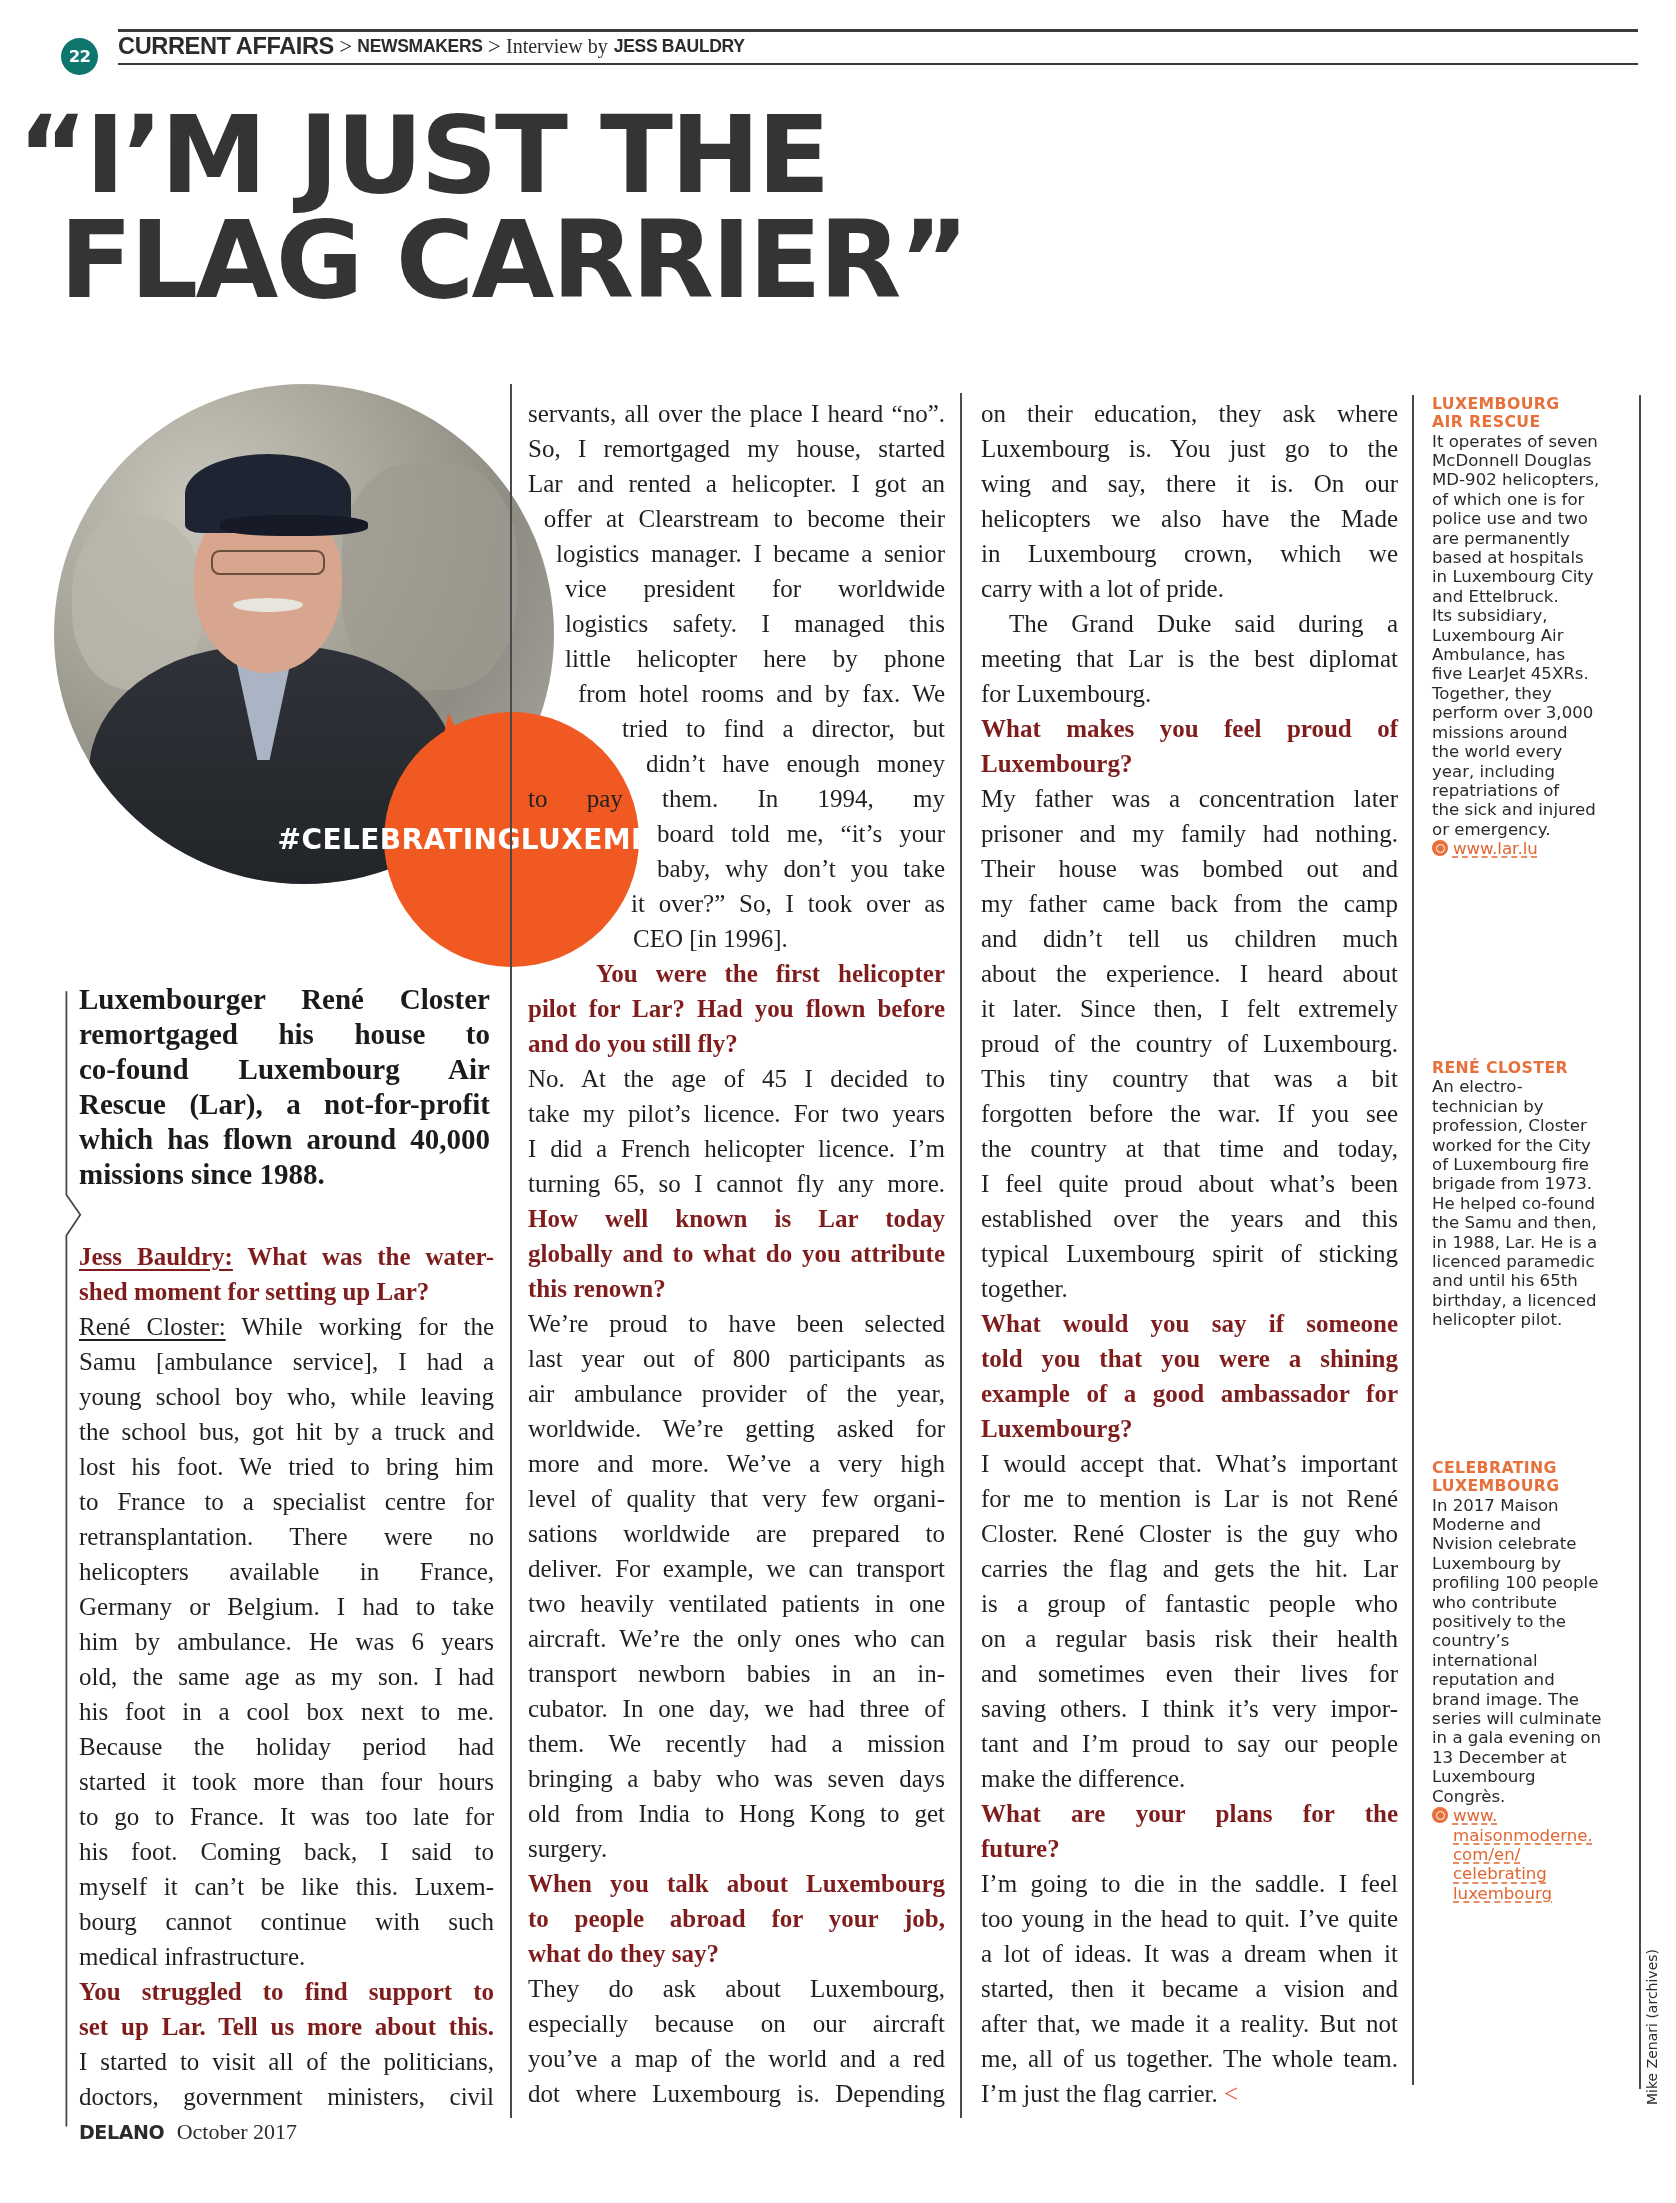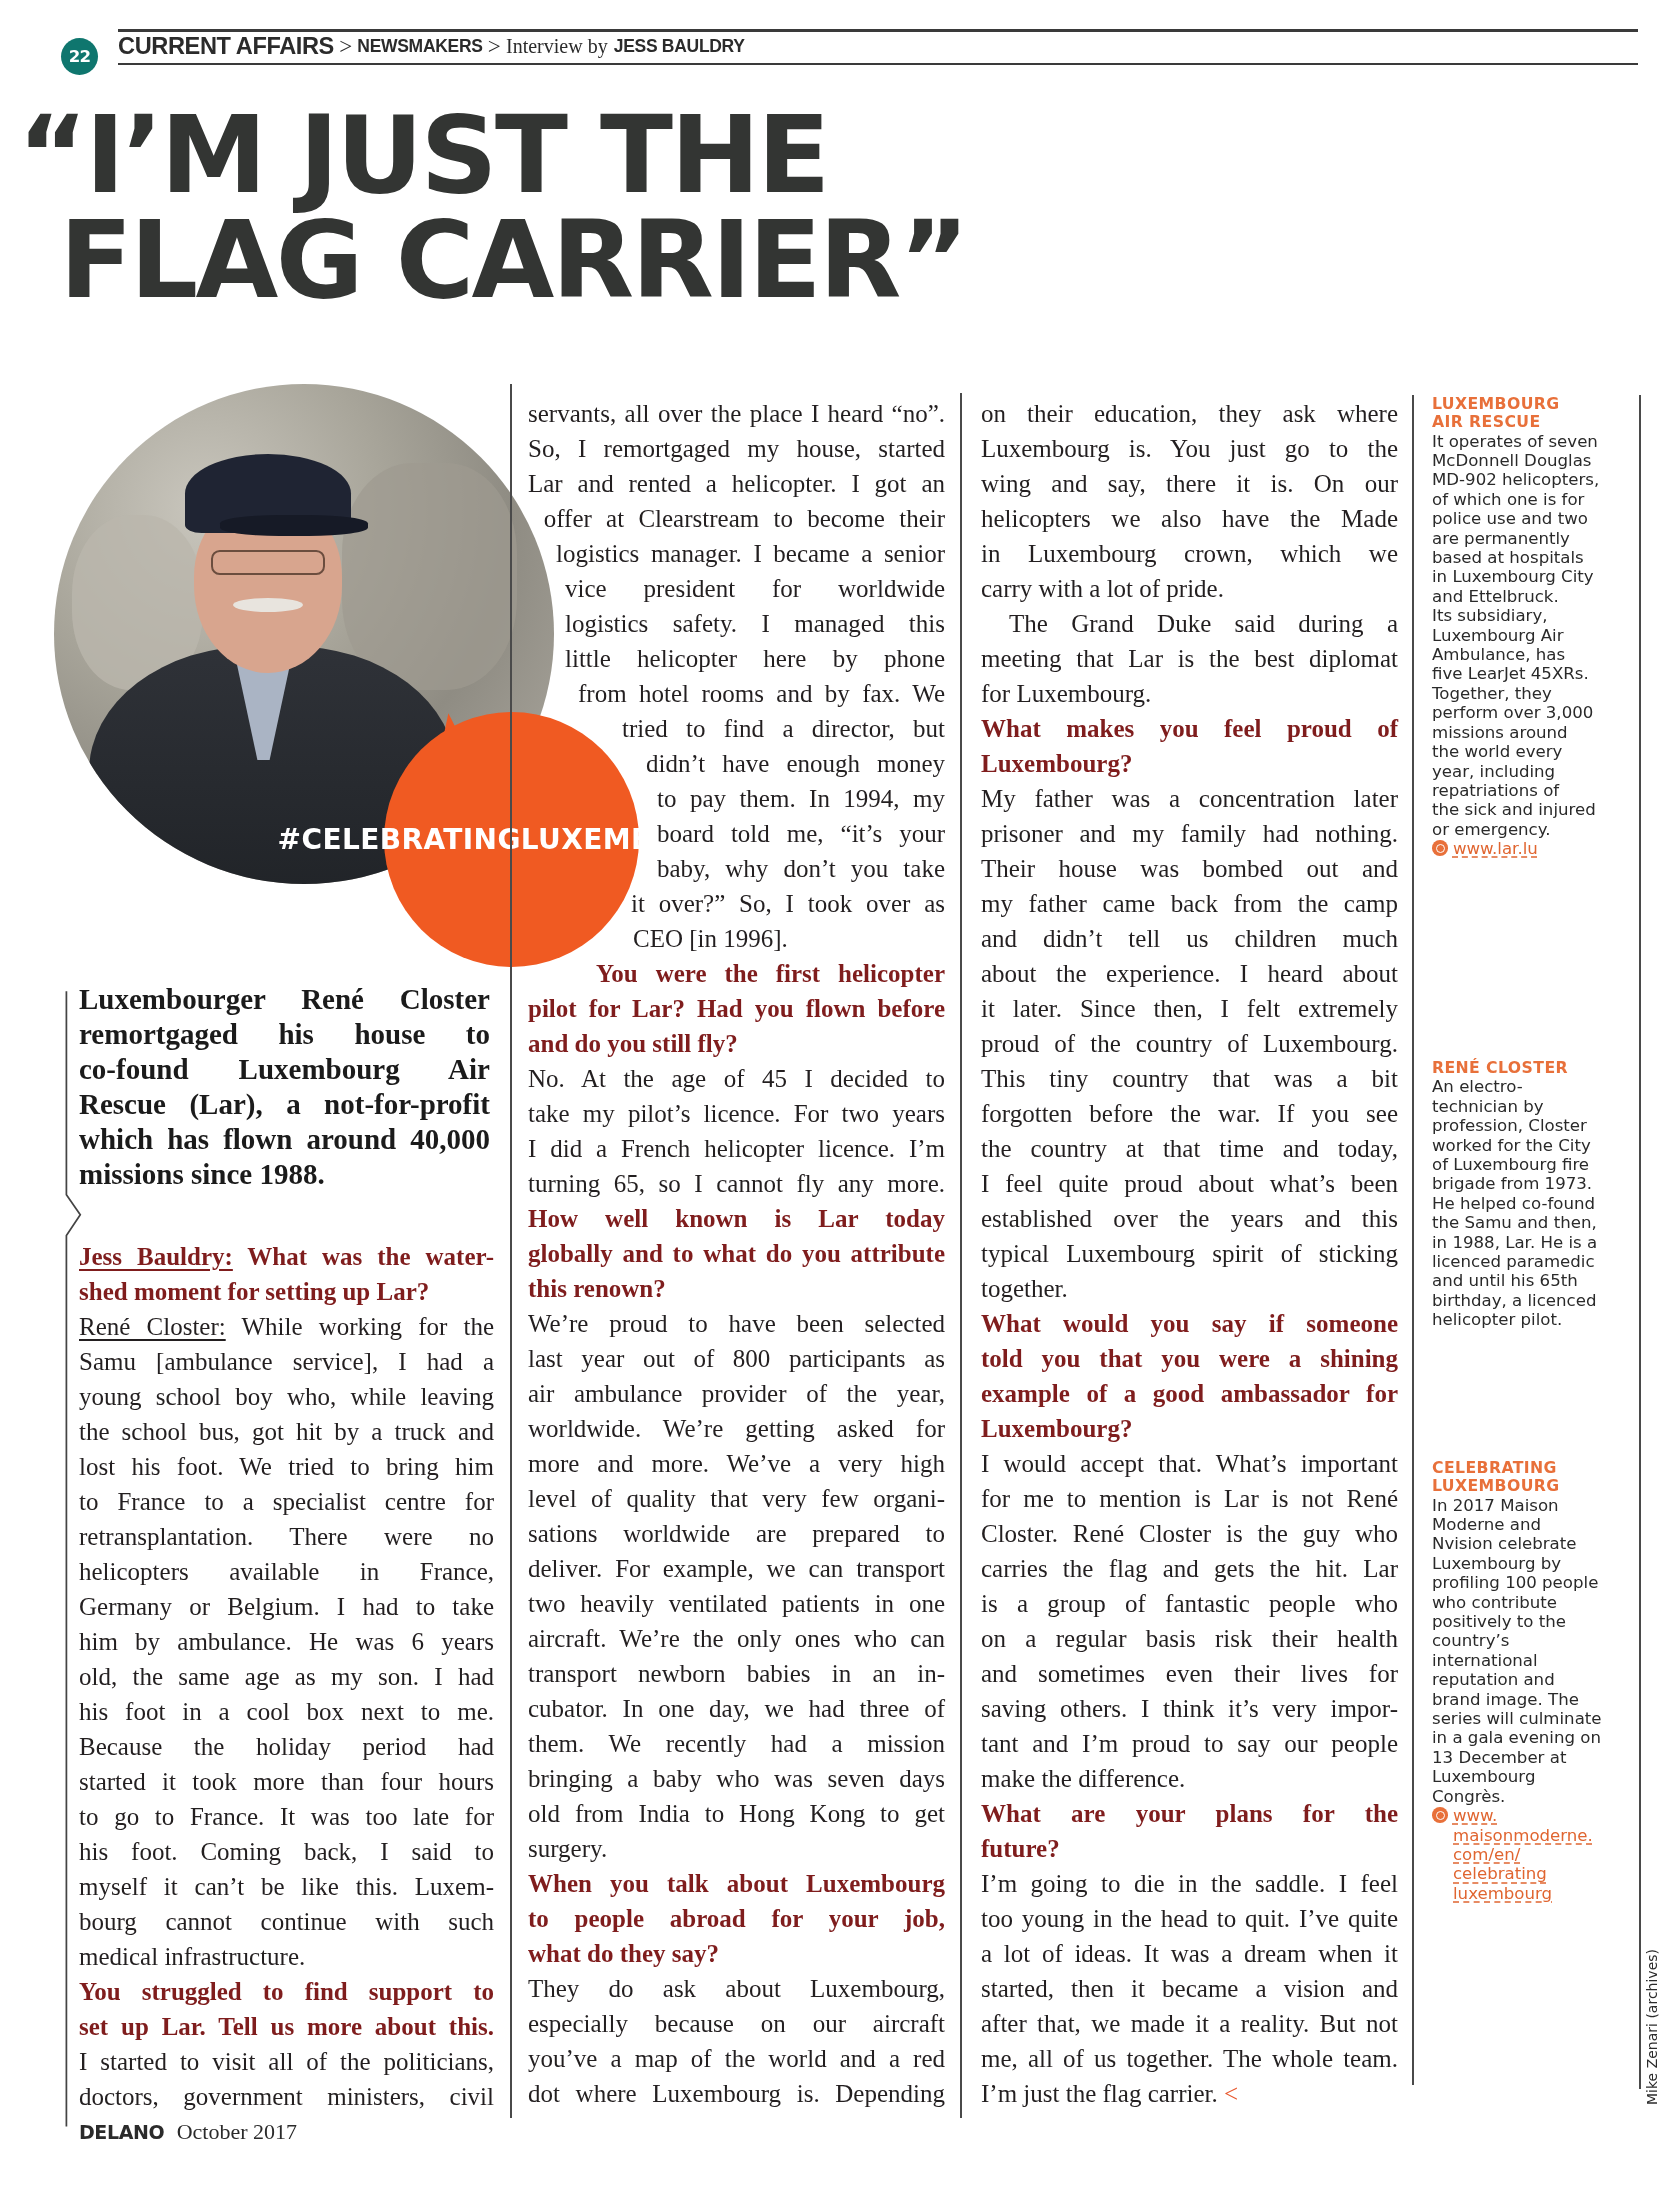--- a/index.html
+++ b/index.html
@@ -169,21 +169,21 @@
     <span class="ln"><span>So, I remortgaged my house, started</span></span>
     <span class="ln"><span>Lar and rented a helicopter. I got an</span></span>
     <span class="ln" style="margin-left: 15.7px;"><span>offer at Clearstream to become their</span></span>
     <span class="ln" style="margin-left: 28px;"><span>logistics manager. I became a senior</span></span>
     <span class="ln" style="margin-left: 37px;"><span>vice president for worldwide</span></span>
     <span class="ln" style="margin-left: 37px;"><span>logistics safety. I managed this</span></span>
     <span class="ln" style="margin-left: 37px;"><span>little helicopter here by phone</span></span>
     <span class="ln" style="margin-left: 50px;"><span>from hotel rooms and by fax. We</span></span>
     <span class="ln" style="margin-left: 94px;"><span>tried to find a director, but</span></span>
     <span class="ln" style="margin-left: 118px;"><span>didn’t have enough money</span></span>
-    <span class="ln" style="margin-left: 129px;"><span>to pay them. In 1994, my</span></span>
+    <span class="ln" style=""><span>to pay them. In 1994, my</span></span>
     <span class="ln" style="margin-left: 129px;"><span>board told me, “it’s your</span></span>
     <span class="ln" style="margin-left: 129px;"><span>baby, why don’t you take</span></span>
     <span class="ln" style="margin-left: 103px;"><span>it over?” So, I took over as</span></span>
     <span class="ln last" style="margin-left: 105px;"><span>CEO [in 1996].</span></span>
     <span class="ln q" style="margin-left: 68px;"><span>You were the first helicopter</span></span>
     <span class="ln q"><span>pilot for Lar? Had you flown before</span></span>
     <span class="ln q last"><span>and do you still fly?</span></span>
     <span class="ln"><span>No. At the age of 45 I decided to</span></span>
     <span class="ln"><span>take my pilot’s licence. For two years</span></span>
     <span class="ln"><span>I did a French helicopter licence. I’m</span></span>

